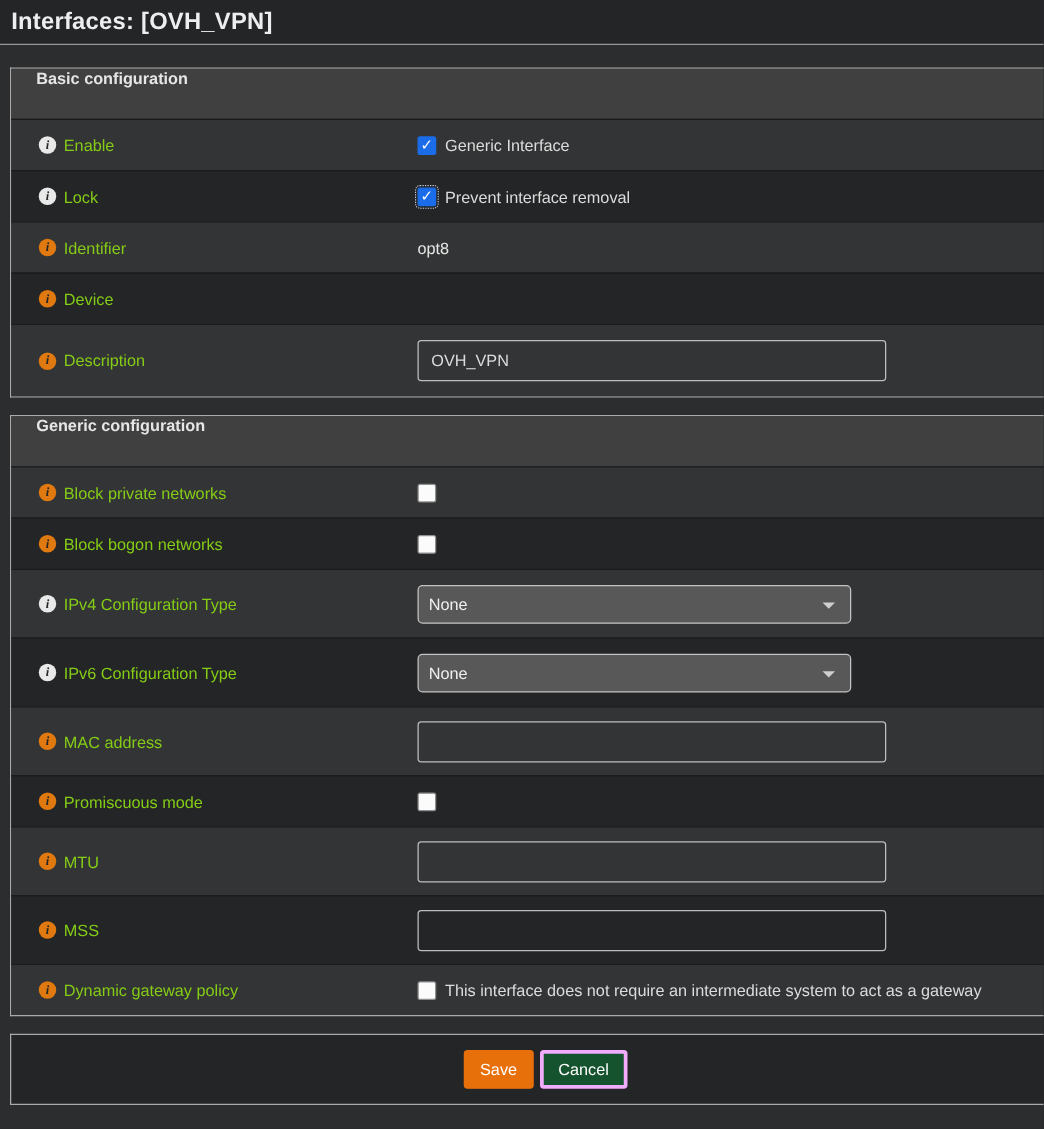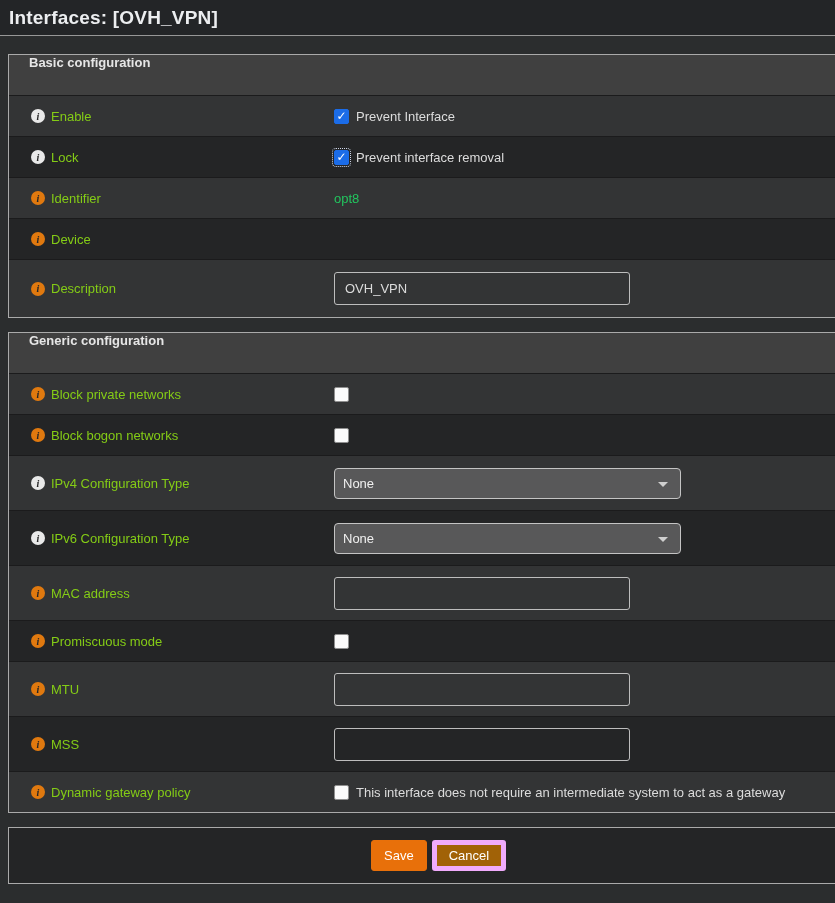--- a/index.html
+++ b/index.html
@@ -43,21 +43,21 @@
   .cell-control{display:flex;align-items:center;flex:1;gap:7px;}
   .info{
     width:14px;height:14px;min-width:14px;border-radius:50%;
     display:inline-flex;align-items:center;justify-content:center;
     font:italic 700 10px "Liberation Serif","DejaVu Serif",serif;
     color:#252525;
   }
   .info.orange{background:#e0790f;}
   .info.white{background:#e9e9e9;}
   .field-label{color:#84cc16;}
-  .field-value{color:#22c55e;}
+  .field-value{color:#e5e5e5;}
   
   .cbx{
     width:15px;height:15px;min-width:15px;border-radius:2px;box-sizing:border-box;
     display:inline-flex;align-items:center;justify-content:center;cursor:pointer;
   }
   .cbx.unchecked{background:#fbfbfb;border:1px solid #8f8f8f;}
   .cbx.checked{background:#1b6ce8;border:1px solid #1b6ce8;}
   .cbx.checked .tick{color:#ffffff;font-size:12px;line-height:1;font-weight:700;margin-top:-1px;}
   .cbx.focused{outline:1px dotted #cdd6e8;outline-offset:1px;}
   .cbx-label{color:#dcdcdc;}
@@ -65,36 +65,36 @@
     width:347px;height:31px;box-sizing:border-box;background:#585859;
     border:1px solid #c4c4c4;border-radius:4px;display:flex;align-items:center;
     padding:0 8px;cursor:pointer;position:relative;color:#f0f0f0;
   }
   .sel .caret{
     position:absolute;right:12px;top:13px;width:0;height:0;
     border-left:5px solid transparent;border-right:5px solid transparent;
     border-top:5px solid #cfcfcf;
   }
   .txt{
-    width:296px;height:33px;box-sizing:border-box;background:transparent;
+    width:375px;height:33px;box-sizing:border-box;background:transparent;
     border:1px solid #bdbdbd;border-radius:3px;color:#dcdcdc;
     font-family:"Liberation Sans","DejaVu Sans",sans-serif;font-size:13px;
     padding:0 10px;outline:none;
   }
   
   .panel.footer{height:57px;box-sizing:border-box;background:#242526;
     display:flex;align-items:center;}
   .btns{margin-left:326px;display:flex;gap:5px;padding-left:36px;}
   .btn{
     height:31px;border-radius:3px;font-size:13px;cursor:pointer;
     font-family:"Liberation Sans","DejaVu Sans",sans-serif;color:#ffffff;
     display:inline-flex;align-items:center;padding:0 12px;box-sizing:border-box;
   }
   .btn.save{background:#e8700a;border:1px solid #e8700a;}
-  .btn.cancel{background:#a16207;border:5px solid #f0abfc;}
+  .btn.cancel{background:#14532d;border:3px solid #f0abfc;}
 </style>
 </head>
 <body>
 
 <div class="titlebar">
   <span class="title">Interfaces: [OVH_VPN]</span>
 </div>
 
 <div id="panels-root">
     <div class="panel first">
@@ -103,21 +103,21 @@
       </div>
       <div class="row light h-normal">
         <div class="cell-label">
           <span class="info white">i</span>
           <span class="field-label">Enable</span>
         </div>
         <div class="cell-control">
           <span class="cbx checked">
             <span class="tick">✓</span>
           </span>
-          <span class="cbx-label">Prevent Interface</span>
+          <span class="cbx-label">Generic Interface</span>
         </div>
       </div>
       <div class="row dark h-normal">
         <div class="cell-label">
           <span class="info white">i</span>
           <span class="field-label">Lock</span>
         </div>
         <div class="cell-control">
           <span class="cbx checked focused">
             <span class="tick">✓</span>

